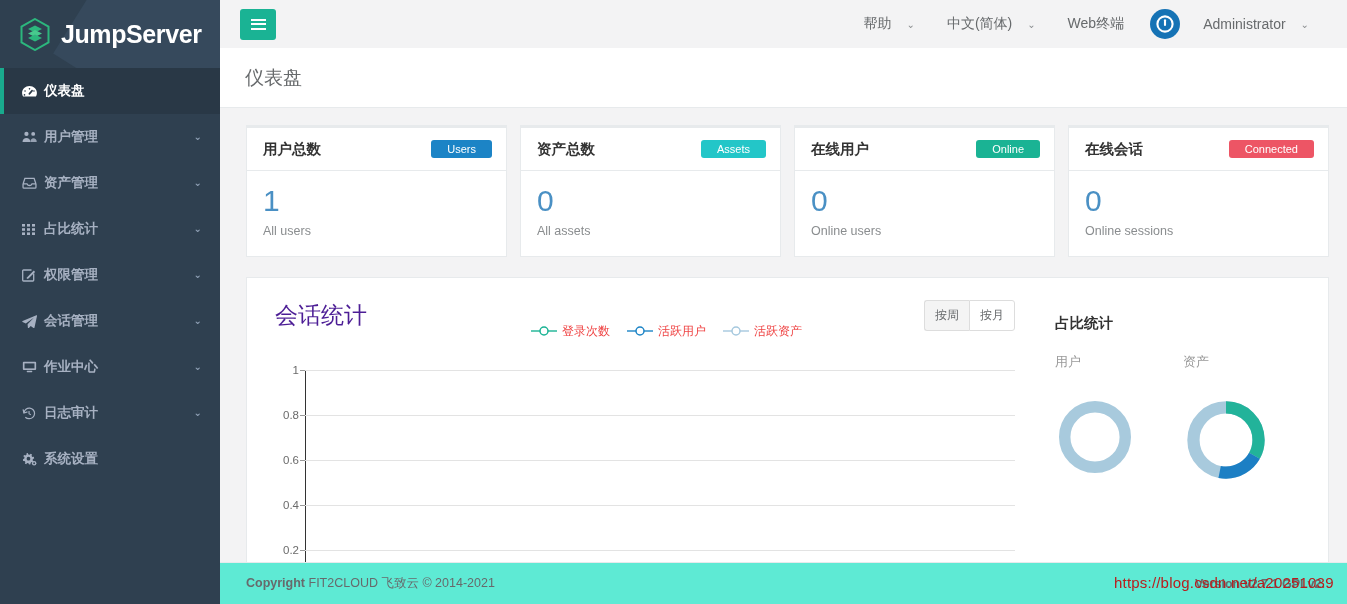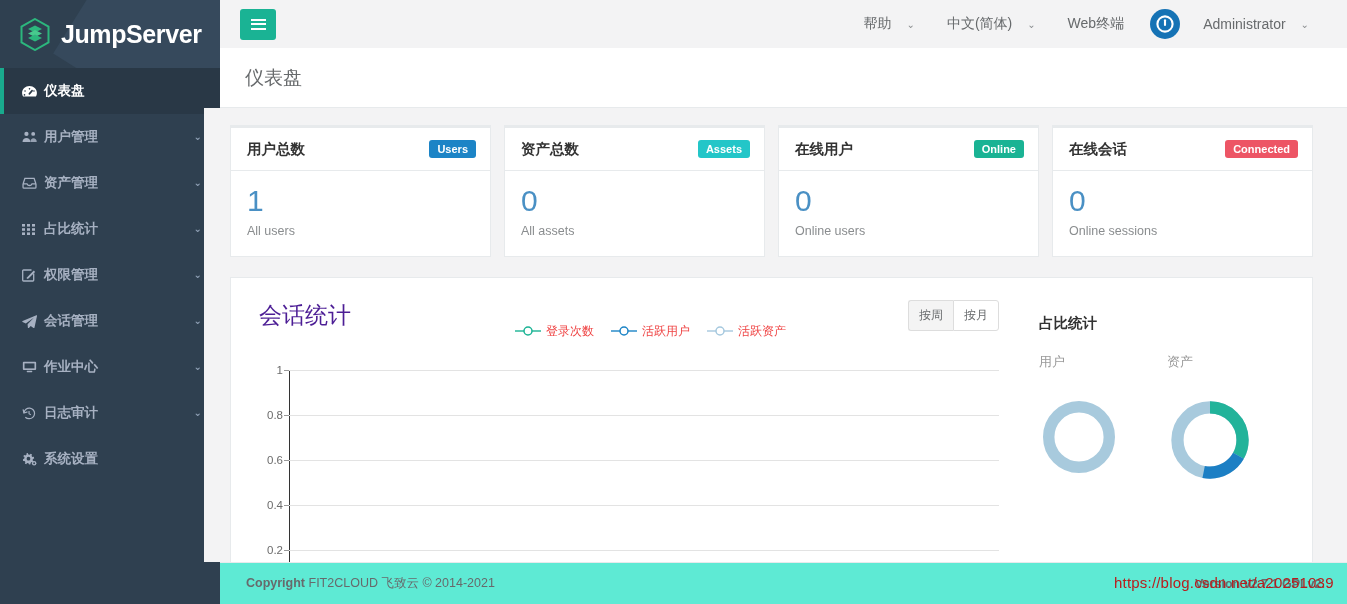--- a/index.html
+++ b/index.html
@@ -92,38 +92,38 @@
   .pagehead {
     position: absolute; left: 220px; top: 48px;
     width: 1127px; height: 60px; background: #ffffff;
     border-bottom: 1px solid #e7eaec;
     display: flex; align-items: center; padding-left: 25px;
   }
   .pagehead h1 { font-size: 19px; font-weight: normal; color: #676a6c; }
 
   
   .content {
-    position: absolute; left: 204px; top: 108px;
+    position: absolute; left: 220px; top: 108px;
     width: 1127px; height: 454px; background: #f3f3f4;
     padding: 17px 18px 0 26px; overflow: hidden;
   }
   .cards { display: flex; gap: 13px; }
   .card {
     flex: 1; background: #ffffff; border: 1px solid #e7eaec;
     border-top: 3px solid #e7eaec;
   }
   .card-head {
     height: 43px; border-bottom: 1px solid #e7eaec;
     display: flex; align-items: center; justify-content: space-between;
     padding: 0 14px 0 16px;
   }
   .card-title { font-size: 14.5px; font-weight: bold; color: #333; }
   .badge {
-    font-size: 11px; font-weight: bold; color: #fff;
-    padding: 4px 8px 3px; border-radius: 3px; line-height: 1;
+    font-size: 11px; font-weight: normal; color: #fff;
+    padding: 4px 16px 3px; border-radius: 3px; line-height: 1;
   }
   .card-body { padding: 14px 16px 18px; }
   .big-num { font-size: 30px; color: #4a90c4; line-height: 1.05; font-weight: 300; }
   .sub-txt { font-size: 12.5px; color: #8a8d8f; margin-top: 7px; }
 
   
   .panel {
     margin-top: 20px; background: #ffffff; border: 1px solid #e7eaec;
     height: 330px; position: relative; display: flex;
   }

